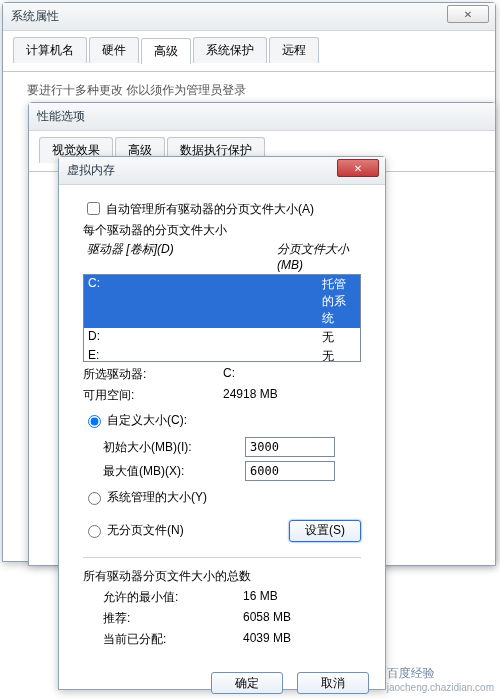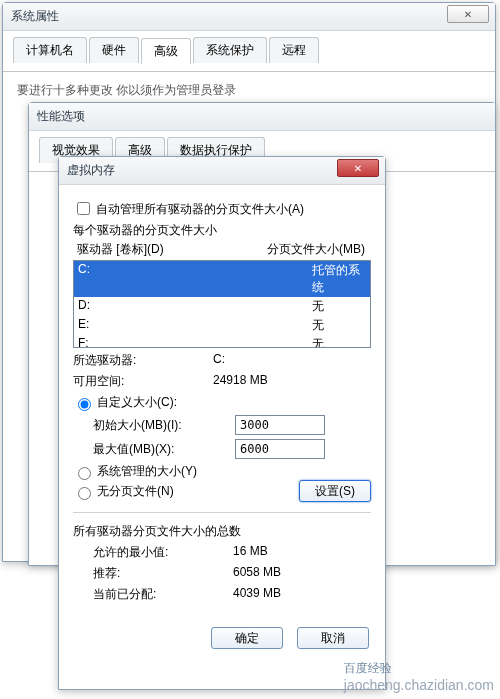--- a/index.html
+++ b/index.html
@@ -5,43 +5,43 @@
 * { box-sizing: border-box; font-family: "Microsoft YaHei", SimSun, sans-serif; font-size: 12px; }
 body { margin: 0; width: 500px; height: 699px; background: #fff; position: relative; overflow: hidden; }
 .win { position: absolute; background: #fff; border: 1px solid #8ba2b8; border-radius: 4px 4px 0 0; box-shadow: 0 2px 8px rgba(0,0,0,0.25); }
 .titlebar { height: 28px; display: flex; align-items: center; padding: 0 8px; background: linear-gradient(#f8f9fa,#e8ecef); border-bottom: 1px solid #cfd6dd; position: relative; }
 .titletext { color: #2b3a48; }
 .closebox { position: absolute; right: 6px; top: 2px; width: 42px; height: 18px; border: 1px solid #999; border-radius: 2px; background: linear-gradient(#fefefe,#e6e6e6); display: flex; align-items: center; justify-content: center; color: #555; font-size: 10px; }
 .closebox.red { background: linear-gradient(#e07a7a,#c33b3b); border-color: #8a2a2a; color: #fff; }
 .tabs { display: flex; padding: 6px 10px 8px 10px; border-bottom: 1px solid #bfc7ce; background: #fff; }
 .tab { padding: 4px 12px; border: 1px solid #bfc7ce; border-bottom: none; margin-right: 2px; background: #f3f5f7; border-radius: 3px 3px 0 0; }
 .tab.active { background: #fff; position: relative; top: 1px; }
-.body { padding: 10px 14px; }
+.body { padding: 10px 24px; }
 .list { border: 1px solid #7a8a9a; background: #fff; height: 88px; overflow: hidden; font-family: SimSun, monospace; }
-.list-head { display: flex; padding: 2px 4px; }
+.list-head { display: flex; padding: 2px 4px; font-style: italic; }
 .lh-drive { flex: 0 0 190px; }
 .list-row { display: flex; padding: 1px 4px; }
 .lr-drive { flex: 0 0 190px; }
 .lr-val { flex: 1; text-align: left; margin-left: 44px; }
 .list-row.sel { background: #2a6fd6; color: #fff; }
 .kv { display: flex; margin: 4px 0; }
 .kv .k { width: 140px; }
-.radio-row { display: flex; align-items: flex-end; margin: 0 0; }
+.radio-row { display: flex; align-items: flex-start; margin: 8px 0; }
 .radio-row input[type=radio] { margin-right: 6px; }
 .fld { display: flex; align-items: center; margin: 4px 0 4px 20px; gap: 12px; }
 .fld .lbl { width: 130px; }
 .txt { width: 90px; height: 20px; border: 1px solid #7a8a9a; padding: 1px 4px; font-family: SimSun, monospace; }
 .btn { min-width: 72px; height: 22px; border: 1px solid #6f91b6; border-radius: 3px; background: linear-gradient(#fdfdfe,#e7eff7); padding: 0 10px; cursor: pointer; }
 .btn.hl { border-color: #2a6fd6; box-shadow: 0 0 2px #2a6fd6; }
 .btn-row { display: flex; justify-content: flex-end; gap: 14px; padding: 10px 16px; }
 .checkbox-row { display: flex; align-items: flex-end; margin: 4px 0; }
 .checkbox-row input { margin-right: 6px; }
 hr.sep { border: none; border-top: 1px solid #d0d4d8; margin: 10px 0; }
 .watermark { position: absolute; right: 6px; bottom: 6px; color: #6d87a0; font-size: 11px; z-index: 99; pointer-events: none; }
-.wm-sub { font-size: 14px; color: #9aa8b6; }
+.wm-sub { font-size: 10px; color: #9aa8b6; }
 </style>
 </head>
 <body>
 
 <div class="win" style="left:2px; top:2px; width:494px; height:560px;">
   <div class="titlebar">
     <span class="titletext">系统属性</span>
     <div class="closebox">✕</div>
   </div>
   <div class="tabs">

